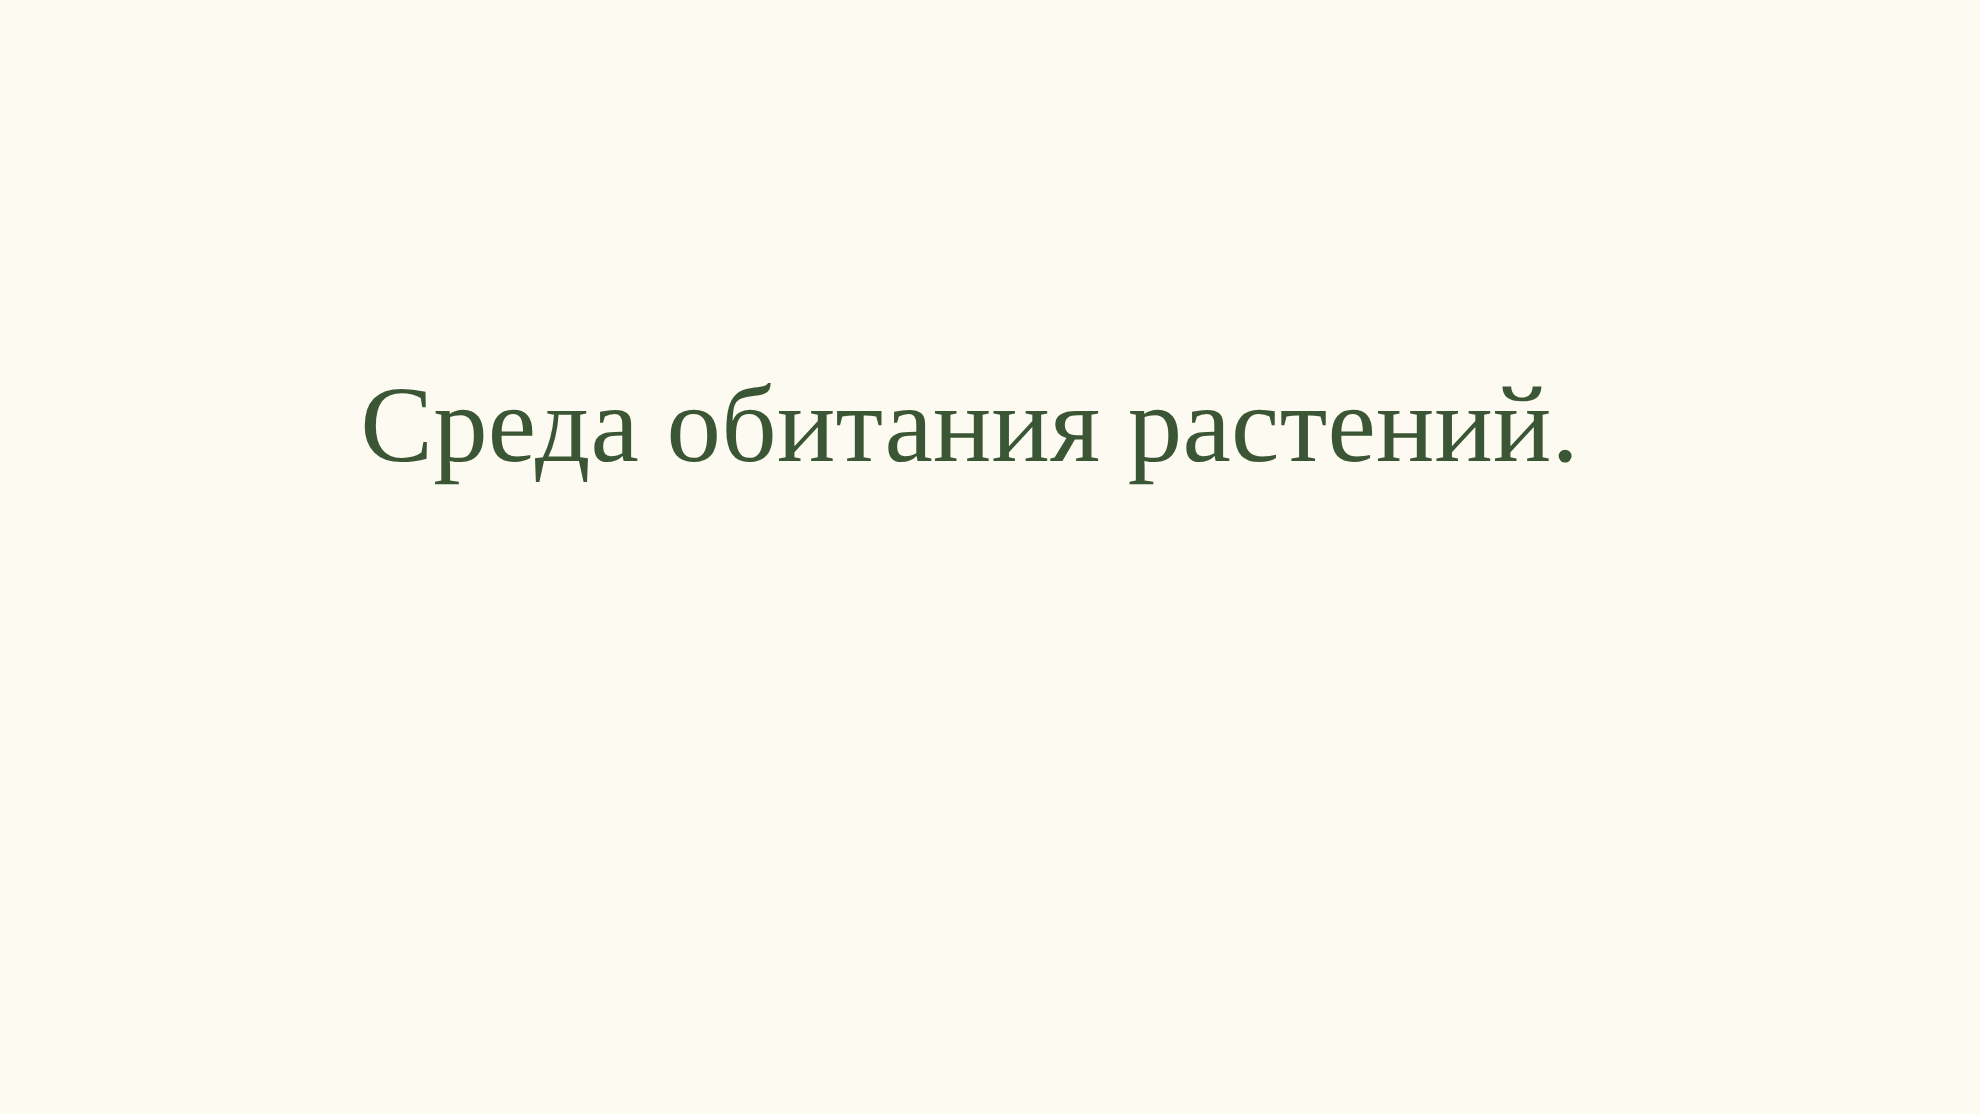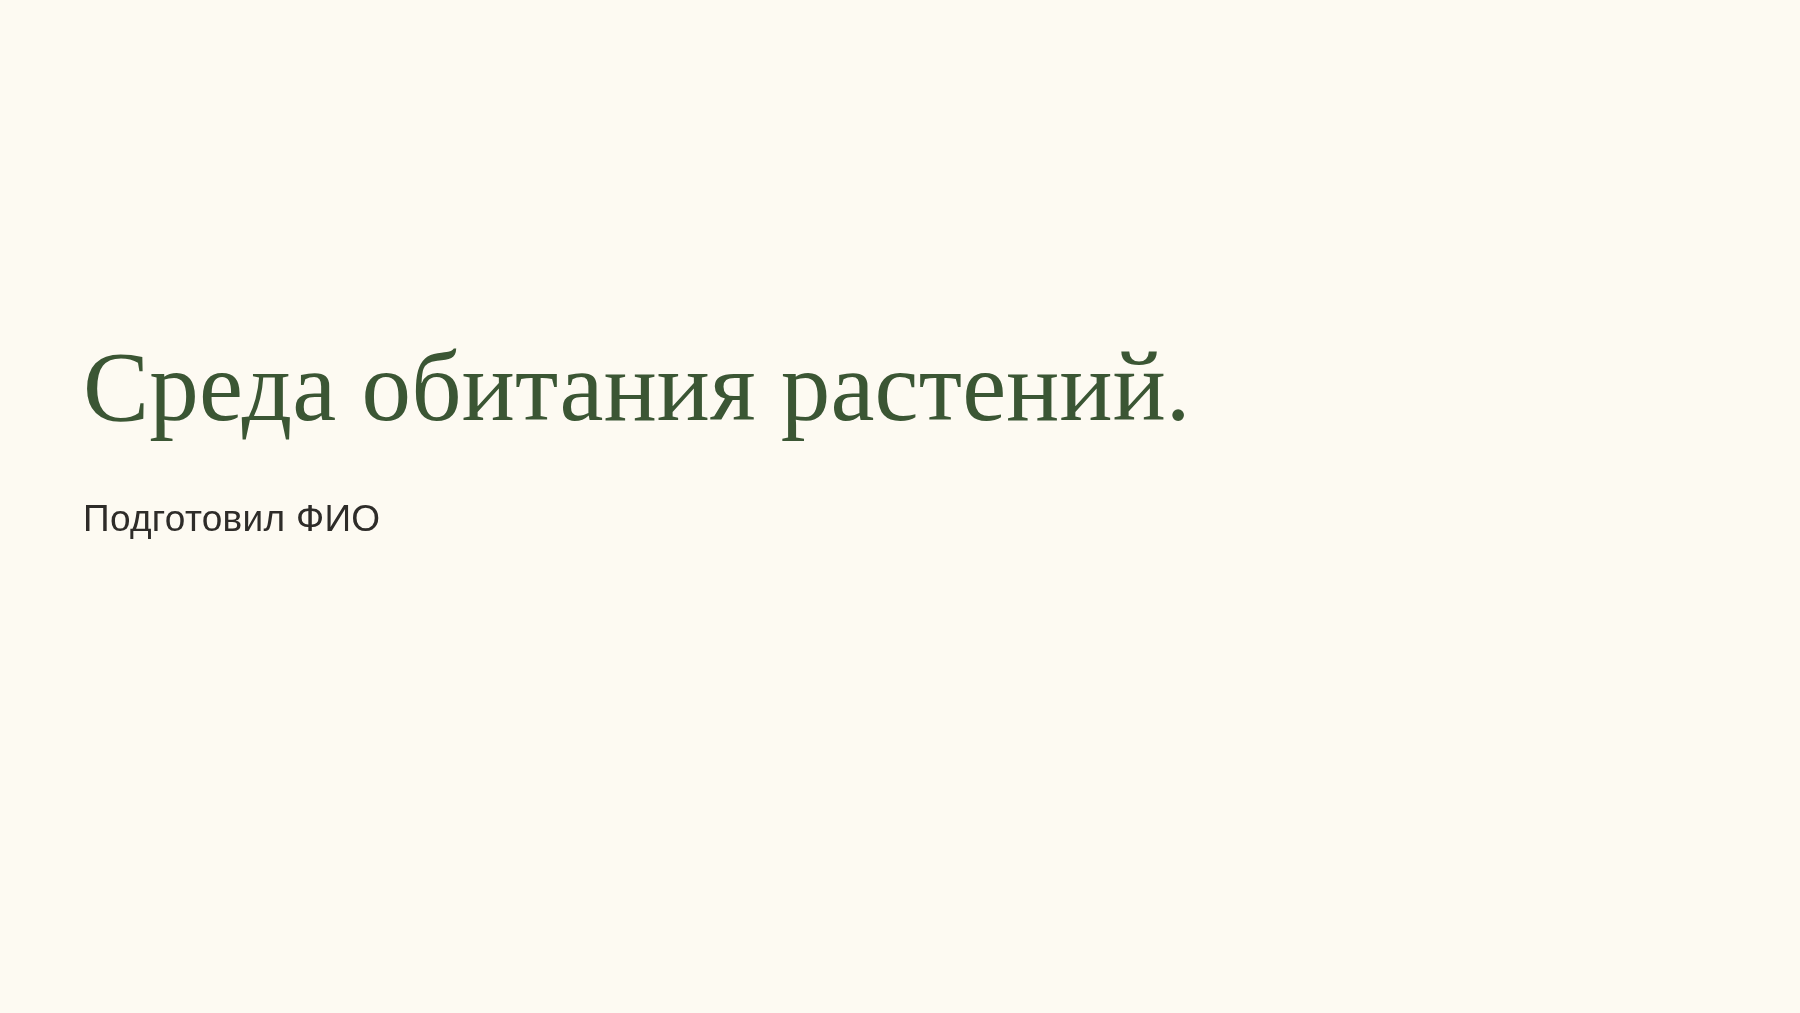--- a/index.html
+++ b/index.html
@@ -15,20 +15,21 @@
     background: #fdfaf2;
     font-family: "Liberation Sans", sans-serif;
   }
 
   .slide {
     position: relative;
     width: 1800px;
     height: 1013px;
     background: #fdfaf2;
     box-sizing: border-box;
+    text-align: center;
   }
 
   .slide-content {
     position: absolute;
     left: 83px;
     top: 330px;
     right: 120px;
   }
 
   .slide-title {
@@ -53,15 +54,14 @@
     color: #2e2c29;
     white-space: nowrap;
   }
 </style>
 </head>
 <body>
 
 <div class="slide">
   <div class="slide-content">
     <h1 class="slide-title">Среда обитания растений.</h1>
-    <p class="slide-subtitle">Подготовил ФИО</p>
   </div>
 </div>
 
 </body></html>

